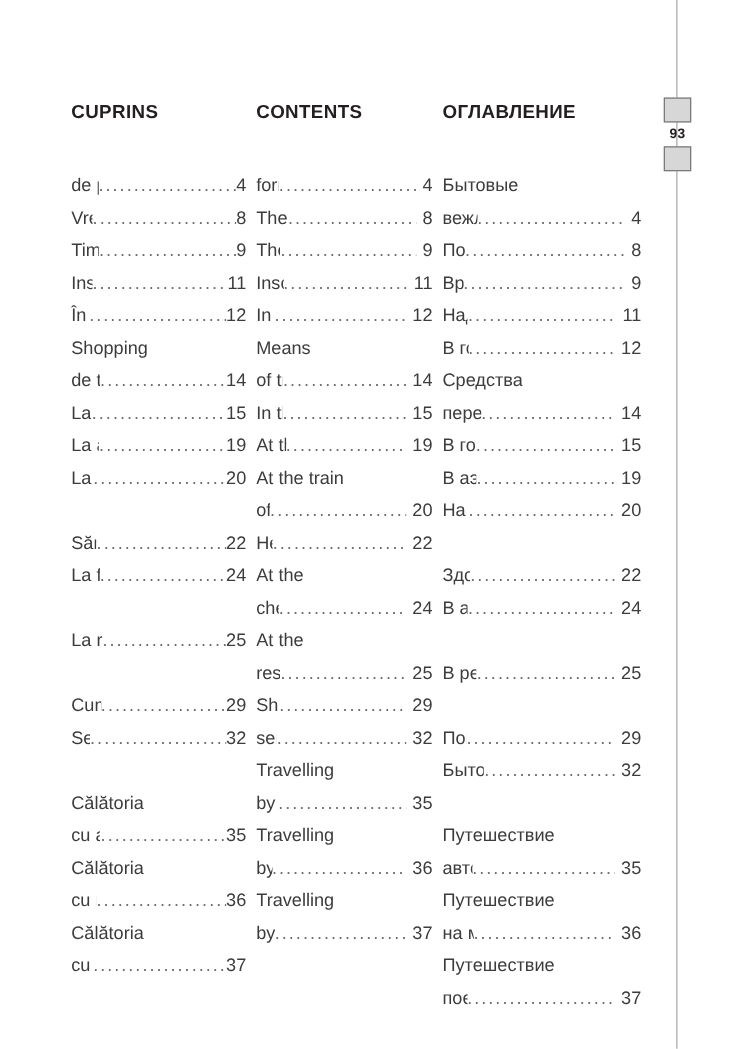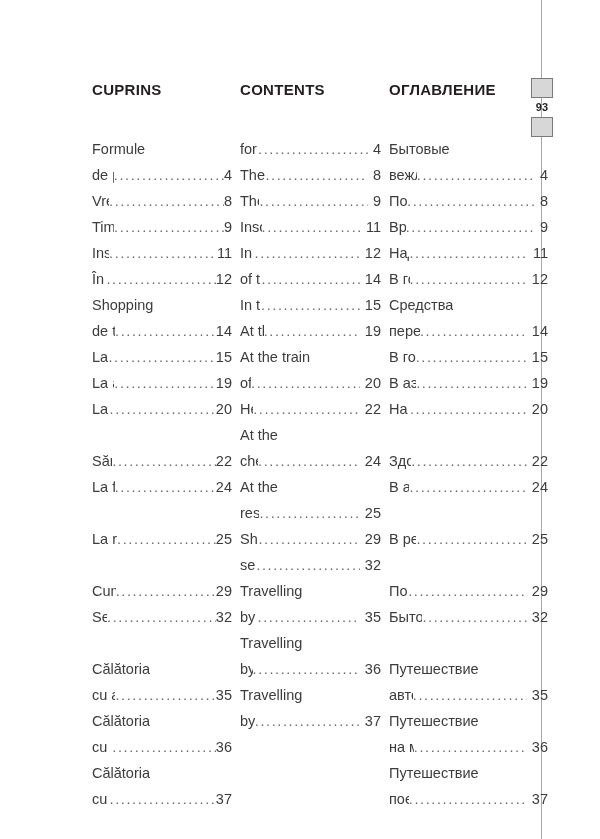--- a/index.html
+++ b/index.html
@@ -50,21 +50,20 @@
 
   
   #toc {
     position: absolute;
     left: 57px;
     top: 80px;
     width: 456px;
     display: flex;
     flex-direction: row;
     align-items: flex-start;
-    margin-left: 35px;
   }
   .col {
     box-sizing: border-box;
   }
   .col-0 { width: 148px; padding-right: 8px; }
   .col-1 { width: 149px; padding-right: 8px; }
   .col-2 { width: 159px; }
 
   .col-head {
     font-size: 15px;
@@ -120,23 +119,20 @@
   <div class="num">93</div>
   <div class="chip"></div>
 </div>
 
 <div id="toc">
     <div class="col col-0">
       <div class="col-head">CUPRINS</div>
       <div class="head-gap"></div>
       <div class="rows">
         <div class="row">
-          <span class="label">Formule</span>
-        </div>
-        <div class="row">
           <span class="label">de politeţe</span>
           <span class="dots">............................................................</span>
           <span class="pg">4</span>
         </div>
         <div class="row">
           <span class="label">Vremea</span>
           <span class="dots">............................................................</span>
           <span class="pg">8</span>
         </div>
         <div class="row">
@@ -255,20 +251,23 @@
           <span class="label">Inscriptions</span>
           <span class="dots">............................................................</span>
           <span class="pg">11</span>
         </div>
         <div class="row">
           <span class="label">In town</span>
           <span class="dots">............................................................</span>
           <span class="pg">12</span>
         </div>
         <div class="row">
+          <span class="label">Means</span>
+        </div>
+        <div class="row">
           <span class="label">of transport</span>
           <span class="dots">............................................................</span>
           <span class="pg">14</span>
         </div>
         <div class="row">
           <span class="label">In the hotel</span>
           <span class="dots">............................................................</span>
           <span class="pg">15</span>
         </div>
         <div class="row">

